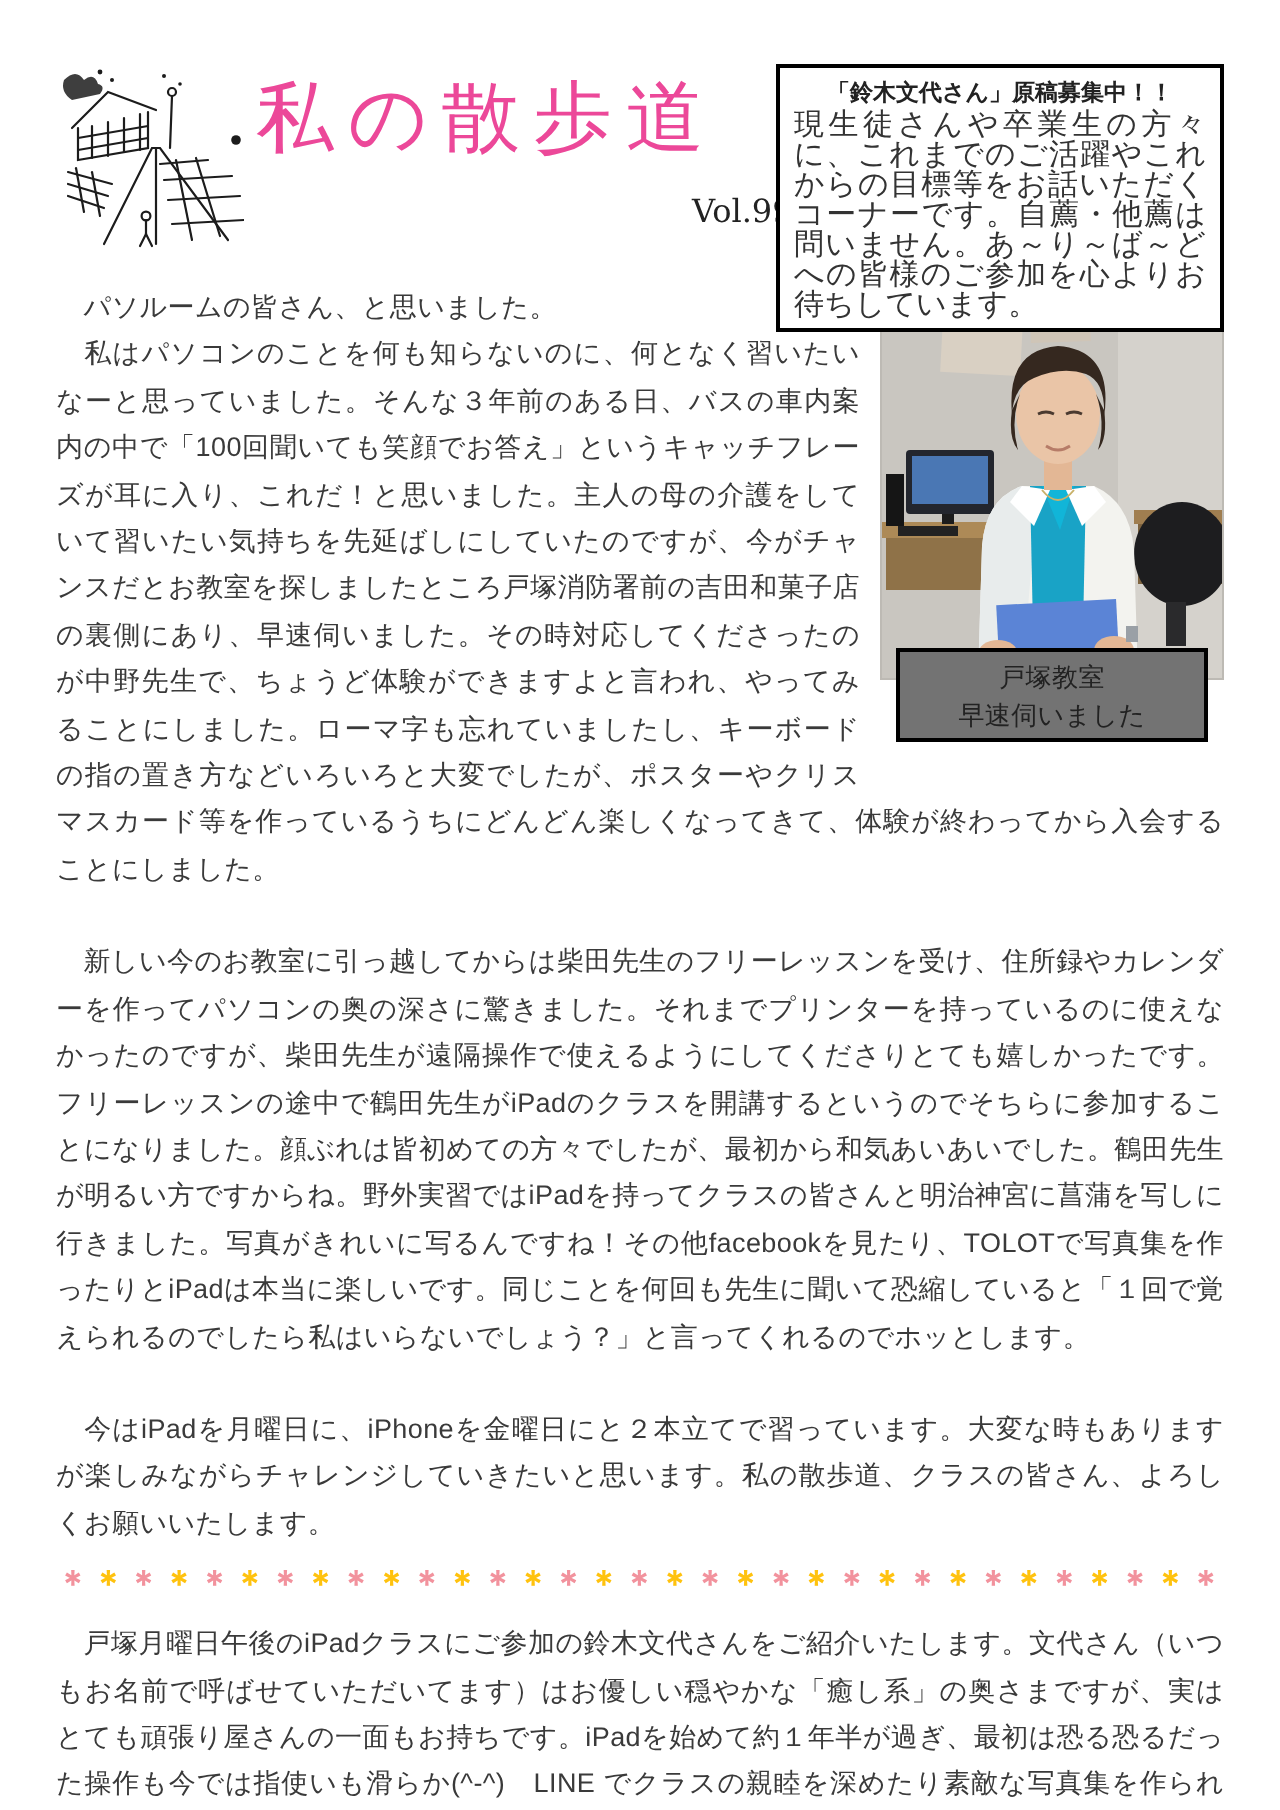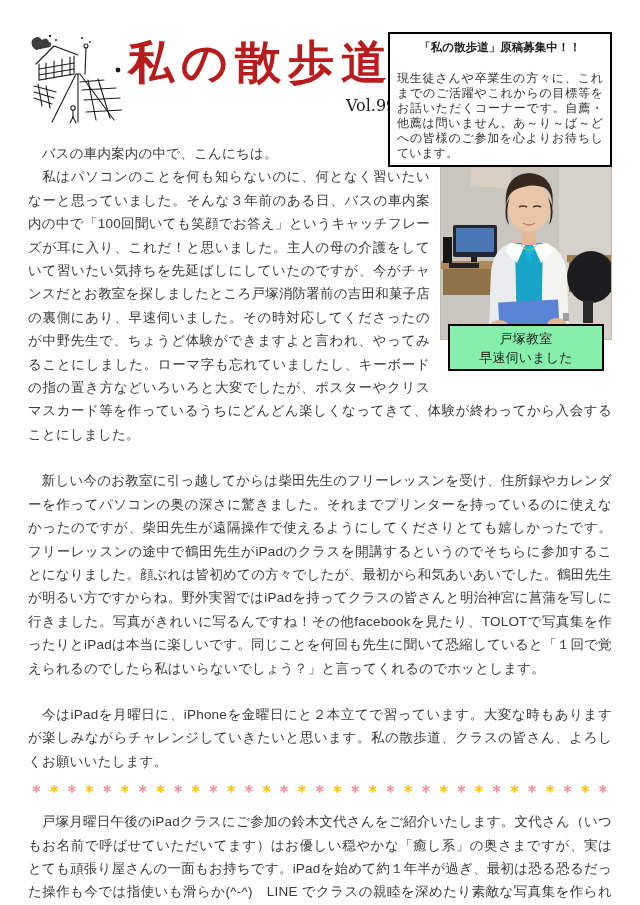--- a/index.html
+++ b/index.html
@@ -12,44 +12,44 @@
     overflow:hidden;
     box-sizing:border-box;
     padding:30px 28px 0 28px;
   }
   
   .header{position:relative;height:96px;}
   .logo{position:absolute;left:2px;top:0;width:92px;height:96px;}
   .masthead{
     position:absolute;left:100px;top:2px;width:280px;
     font-family:"DejaVu Serif","Liberation Serif",serif;
-    font-weight:bold;font-size:46px;letter-spacing:7px;
-    color:#b91c1c;white-space:nowrap;
+    font-weight:normal;font-size:39px;letter-spacing:7px;
+    color:#ec4899;white-space:nowrap;
   }
   .vol{
     position:absolute;left:318px;top:66px;
     font-family:"DejaVu Serif","Liberation Serif",serif;
     font-size:16px;color:#222;
   }
   .recruit-box{
     position:absolute;right:0;top:2px;width:224px;box-sizing:border-box;
     border:2px solid #000;background:#fff;padding:5px 7px 4px 7px;
   }
   .recruit-title{font-size:11.5px;font-weight:bold;text-align:center;color:#222;line-height:16px;}
-  .recruit-body{font-size:12px;line-height:15px;color:#333;text-align:justify;margin-top:16px;}
+  .recruit-body{font-size:15px;line-height:15px;color:#333;text-align:justify;}
   
   .article{margin-top:16px;font-size:13.5px;line-height:23.4px;text-align:justify;letter-spacing:0.2px;}
   .article p{margin:0;}
   .gap{height:23px;}
   
   .photo-block{float:right;width:172px;margin:2px 0 10px 10px;}
   .photo-frame{width:170px;height:194px;border:1px solid #bdbab4;overflow:hidden;background:#cac7c1;}
   .photo-caption{
     position:relative;z-index:2;width:152px;margin:-16px auto 0 auto;
-    background:#86efac;border:2px solid #000;text-align:center;
+    background:#737373;border:2px solid #000;text-align:center;
     font-size:13px;line-height:19px;color:#222;padding:3px 0 2px 0;
   }
   .clear{clear:both;}
   
   .divider{
     display:flex;justify-content:space-between;
     margin:9px 0 8px 0;font-size:17px;font-weight:bold;line-height:20px;
   }
   svg{display:block;}
 </style>
@@ -106,21 +106,21 @@
             <circle cx="60" cy="12" r="0.9"></circle>
           <circle cx="88" cy="40" r="2.4"></circle>
         </g>
       </svg>
     </div>
 
     <div class="masthead">私の散歩道</div>
     <div class="vol">Vol.99</div>
 
     <div class="recruit-box">
-      <div class="recruit-title">「私の散歩道」原稿募集中！！</div>
+      <div class="recruit-title">「鈴木文代さん」原稿募集中！！</div>
       <div class="recruit-body">現生徒さんや卒業生の方々に、これまでのご活躍やこれからの目標等をお話いただくコーナーです。自薦・他薦は問いません。あ～り～ば～どへの皆様のご参加を心よりお待ちしています。</div>
     </div>
   </div>
 
   <div class="article">
 
     <div class="photo-block">
       <div class="photo-frame">
         <svg viewBox="0 0 170 194" width="170" height="194">
 
@@ -171,21 +171,21 @@
 
           <rect x="122" y="168" width="6" height="8" fill="#9aa0a6"></rect>
         </svg>
       </div>
       <div class="photo-caption">
         <div>戸塚教室</div>
         <div>早速伺いました</div>
       </div>
     </div>
 
-    <p>　バスの車内案内の中で、こんにちは。</p>
+    <p>　パソルームの皆さん、と思いました。</p>
     <p>　私はパソコンのことを何も知らないのに、何となく習いたいなーと思っていました。そんな３年前のある日、バスの車内案内の中で「100回聞いても笑顔でお答え」というキャッチフレーズが耳に入り、これだ！と思いました。主人の母の介護をしていて習いたい気持ちを先延ばしにしていたのですが、今がチャンスだとお教室を探しましたところ戸塚消防署前の吉田和菓子店の裏側にあり、早速伺いました。その時対応してくださったのが中野先生で、ちょうど体験ができますよと言われ、やってみることにしました。ローマ字も忘れていましたし、キーボードの指の置き方などいろいろと大変でしたが、ポスターやクリスマスカード等を作っているうちにどんどん楽しくなってきて、体験が終わってから入会することにしました。</p>
 
     <div class="clear"></div>
     <div class="gap"></div>
 
     <p>　新しい今のお教室に引っ越してからは柴田先生のフリーレッスンを受け、住所録やカレンダーを作ってパソコンの奥の深さに驚きました。それまでプリンターを持っているのに使えなかったのですが、柴田先生が遠隔操作で使えるようにしてくださりとても嬉しかったです。フリーレッスンの途中で鶴田先生がiPadのクラスを開講するというのでそちらに参加することになりました。顔ぶれは皆初めての方々でしたが、最初から和気あいあいでした。鶴田先生が明るい方ですからね。野外実習ではiPadを持ってクラスの皆さんと明治神宮に菖蒲を写しに行きました。写真がきれいに写るんですね！その他facebookを見たり、TOLOTで写真集を作ったりとiPadは本当に楽しいです。同じことを何回も先生に聞いて恐縮していると「１回で覚えられるのでしたら私はいらないでしょう？」と言ってくれるのでホッとします。</p>
 
     <div class="gap"></div>
 
     <p>　今はiPadを月曜日に、iPhoneを金曜日にと２本立てで習っています。大変な時もありますが楽しみながらチャレンジしていきたいと思います。私の散歩道、クラスの皆さん、よろしくお願いいたします。</p>

